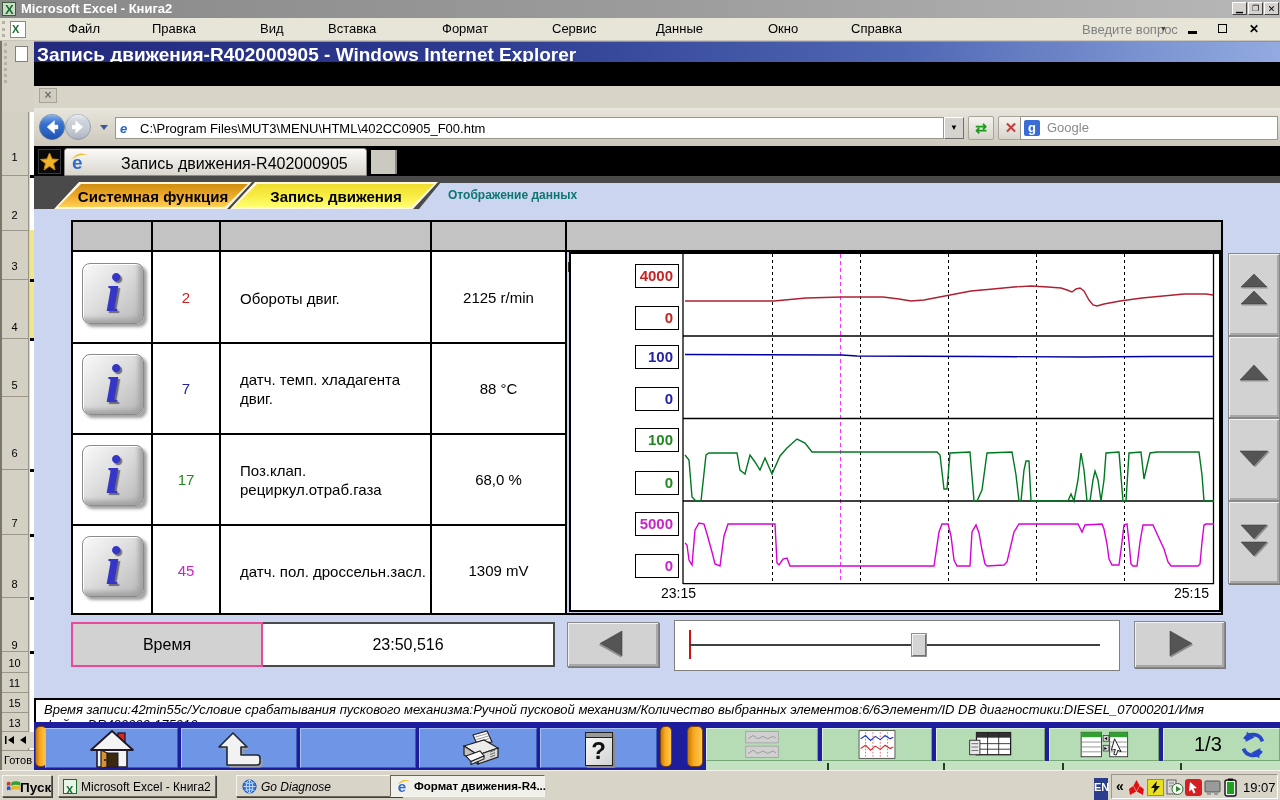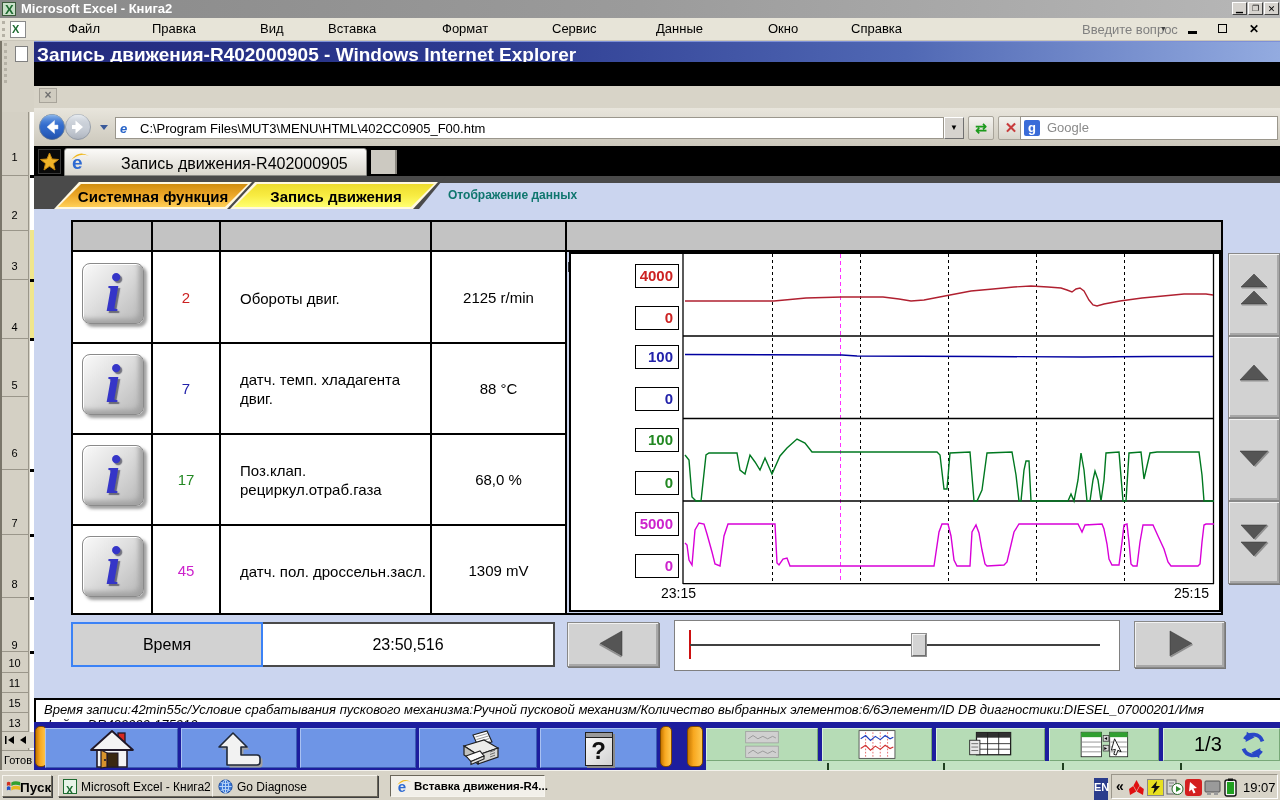--- a/index.html
+++ b/index.html
@@ -339,21 +339,21 @@
   <div class="abs sbtn" style="left:1194px;top:325px;width:52px;height:83px;">
     <svg width="50" height="79" viewBox="0 0 50 79">
         <g fill="#555" stroke="#333" stroke-width="0.5">
       <path d="M12 23 L38 23 L25 37 Z"></path>
           <path d="M12 40 L38 40 L25 54 Z"></path>
         </g>
       <path d="M38 23 L25 37 L26.5 38 L39.5 24 Z M38 40 L25 54 L26.5 55 L39.5 41 Z" fill="#909090"></path>
       </svg>
   </div>
 
-  <div class="abs" style="left:37px;top:446px;width:192px;height:45px;background:#d2d2d2;border:2px solid #3b82f6;text-align:center;font-size:16px;line-height:41px;color:#000;">Время</div>
+  <div class="abs" style="left:37px;top:446px;width:192px;height:45px;background:#d2d2d2;border:2px solid #ec4899;text-align:center;font-size:16px;line-height:41px;color:#000;">Время</div>
   <div class="abs" style="left:229px;top:446px;width:292px;height:45px;background:#fff;border:2px solid #4a4a4a;border-left:none;text-align:center;font-size:16px;line-height:41px;color:#000;">23:50,516</div>
   <div class="abs sbtn" style="left:533px;top:446px;width:92px;height:45px;">
     <svg width="88" height="41" viewBox="0 0 88 41">
         <path d="M54 8 L54 33 L32 20.5 Z" fill="#555" stroke="#333" stroke-width="0.5"></path>
       <path d="M54 33 L32 20.5 L31 22 L53 34.5 Z" fill="#909090"></path>
       </svg>
   </div>
   <div class="abs" style="left:640px;top:444px;width:446px;height:51px;background:#fff;border:1px solid #808080;">
     <div class="abs" style="left:14px;top:9px;width:2px;height:29px;background:#cc1111;"></div>
     <div class="abs" style="left:15px;top:23px;width:410px;height:2px;background:#404040;"></div>
@@ -495,34 +495,34 @@
       <path d="M6 4 Q10 1.5 16 3.5 L16 7.5 Q10 5.5 6 8 Z" fill="#30a030"></path>
       <path d="M1 9 Q3 7.5 5 9 L5 13 Q3 11.5 1 13 Z" fill="#2050c8"></path>
       <path d="M6 9 Q10 6.5 16 8.5 L16 12.5 Q10 10.5 6 13 Z" fill="#e8b820"></path>
     </svg>
     <span style="position:absolute;left:17px;top:4px;font-weight:bold;font-size:13.5px;white-space:nowrap;">Пуск</span>
   </div>
   <div class="abs tbtn" style="left:58px;top:4px;width:158px;">
     <div style="position:absolute;left:4px;top:3px;width:14px;height:15px;background:#e8f4e8;border:1px solid #1e6b30;"><span style="font-size:11px;font-weight:bold;color:#1e6b30;padding-left:2px;">X</span></div>
     <span style="position:absolute;left:22px;top:4px;font-size:12px;white-space:nowrap;">Microsoft Excel - Книга2</span>
   </div>
-  <div class="abs tbtn" style="left:212px;top:4px;width:166px;">
+  <div class="abs tbtn" style="left:236px;top:4px;width:166px;font-style:italic;">
     <svg style="position:absolute;left:5px;top:3px;" width="15" height="15" viewBox="0 0 17 17">
       <circle cx="8.5" cy="8.5" r="7.5" fill="#3a76d8" stroke="#184898"></circle>
       <path d="M1.5 8.5 L15.5 8.5 M8.5 1 L8.5 16 M3 4 Q8.5 7 14 4 M3 13 Q8.5 10 14 13" stroke="#bcd8f8" stroke-width="1.1" fill="none"></path>
       <ellipse cx="8.5" cy="8.5" rx="3.6" ry="7.4" fill="none" stroke="#bcd8f8" stroke-width="1.1"></ellipse>
     </svg>
     <span style="position:absolute;left:24px;top:4px;font-size:12px;">Go Diagnose</span>
   </div>
   <div class="abs tbtnp" style="left:390px;top:4px;width:155px;">
     <svg style="position:absolute;left:5px;top:3px;" width="16" height="16" viewBox="0 0 18 18">
       <text x="2" y="15" font-family="Liberation Sans" font-weight="bold" font-size="17" fill="#2e6ad2">e</text>
       <path d="M1.5 6.5 Q 8 -2.5 17 3.5 Q 11 1 6 4 Z" fill="#f0b81c"></path>
     </svg>
-    <span style="position:absolute;left:23px;top:4px;font-size:11.5px;font-weight:bold;white-space:nowrap;">Вставка движения-R4...</span>
+    <span style="position:absolute;left:23px;top:4px;font-size:11.5px;font-weight:bold;white-space:nowrap;">Формат движения-R4...</span>
   </div>
 
   <div class="abs" style="left:1094px;top:7px;width:14px;height:34px;background:#2a3c8c;color:#fff;font-size:11px;font-weight:bold;text-align:center;line-height:18px;">EN</div>
 
   <div class="abs" style="left:1111px;top:3px;width:167px;height:25px;background:#d8d4c8;border:1px solid;border-color:#9a968a #fff #fff #9a968a;">
     <span style="position:absolute;left:4px;top:3px;font-size:14px;font-weight:bold;color:#000;">«</span>
     <svg style="position:absolute;left:16px;top:4px;" width="17" height="17" viewBox="0 0 17 17">
       <path d="M8.5 1 L11.5 6.5 L8.5 12 L5.5 6.5 Z" fill="#e01010"></path>
       <path d="M5.2 7 L8.2 12.5 L2 16 L1 10 Z" fill="#e01010"></path>
       <path d="M11.8 7 L15.8 10 L15 16 L8.8 12.5 Z" fill="#e01010"></path>

